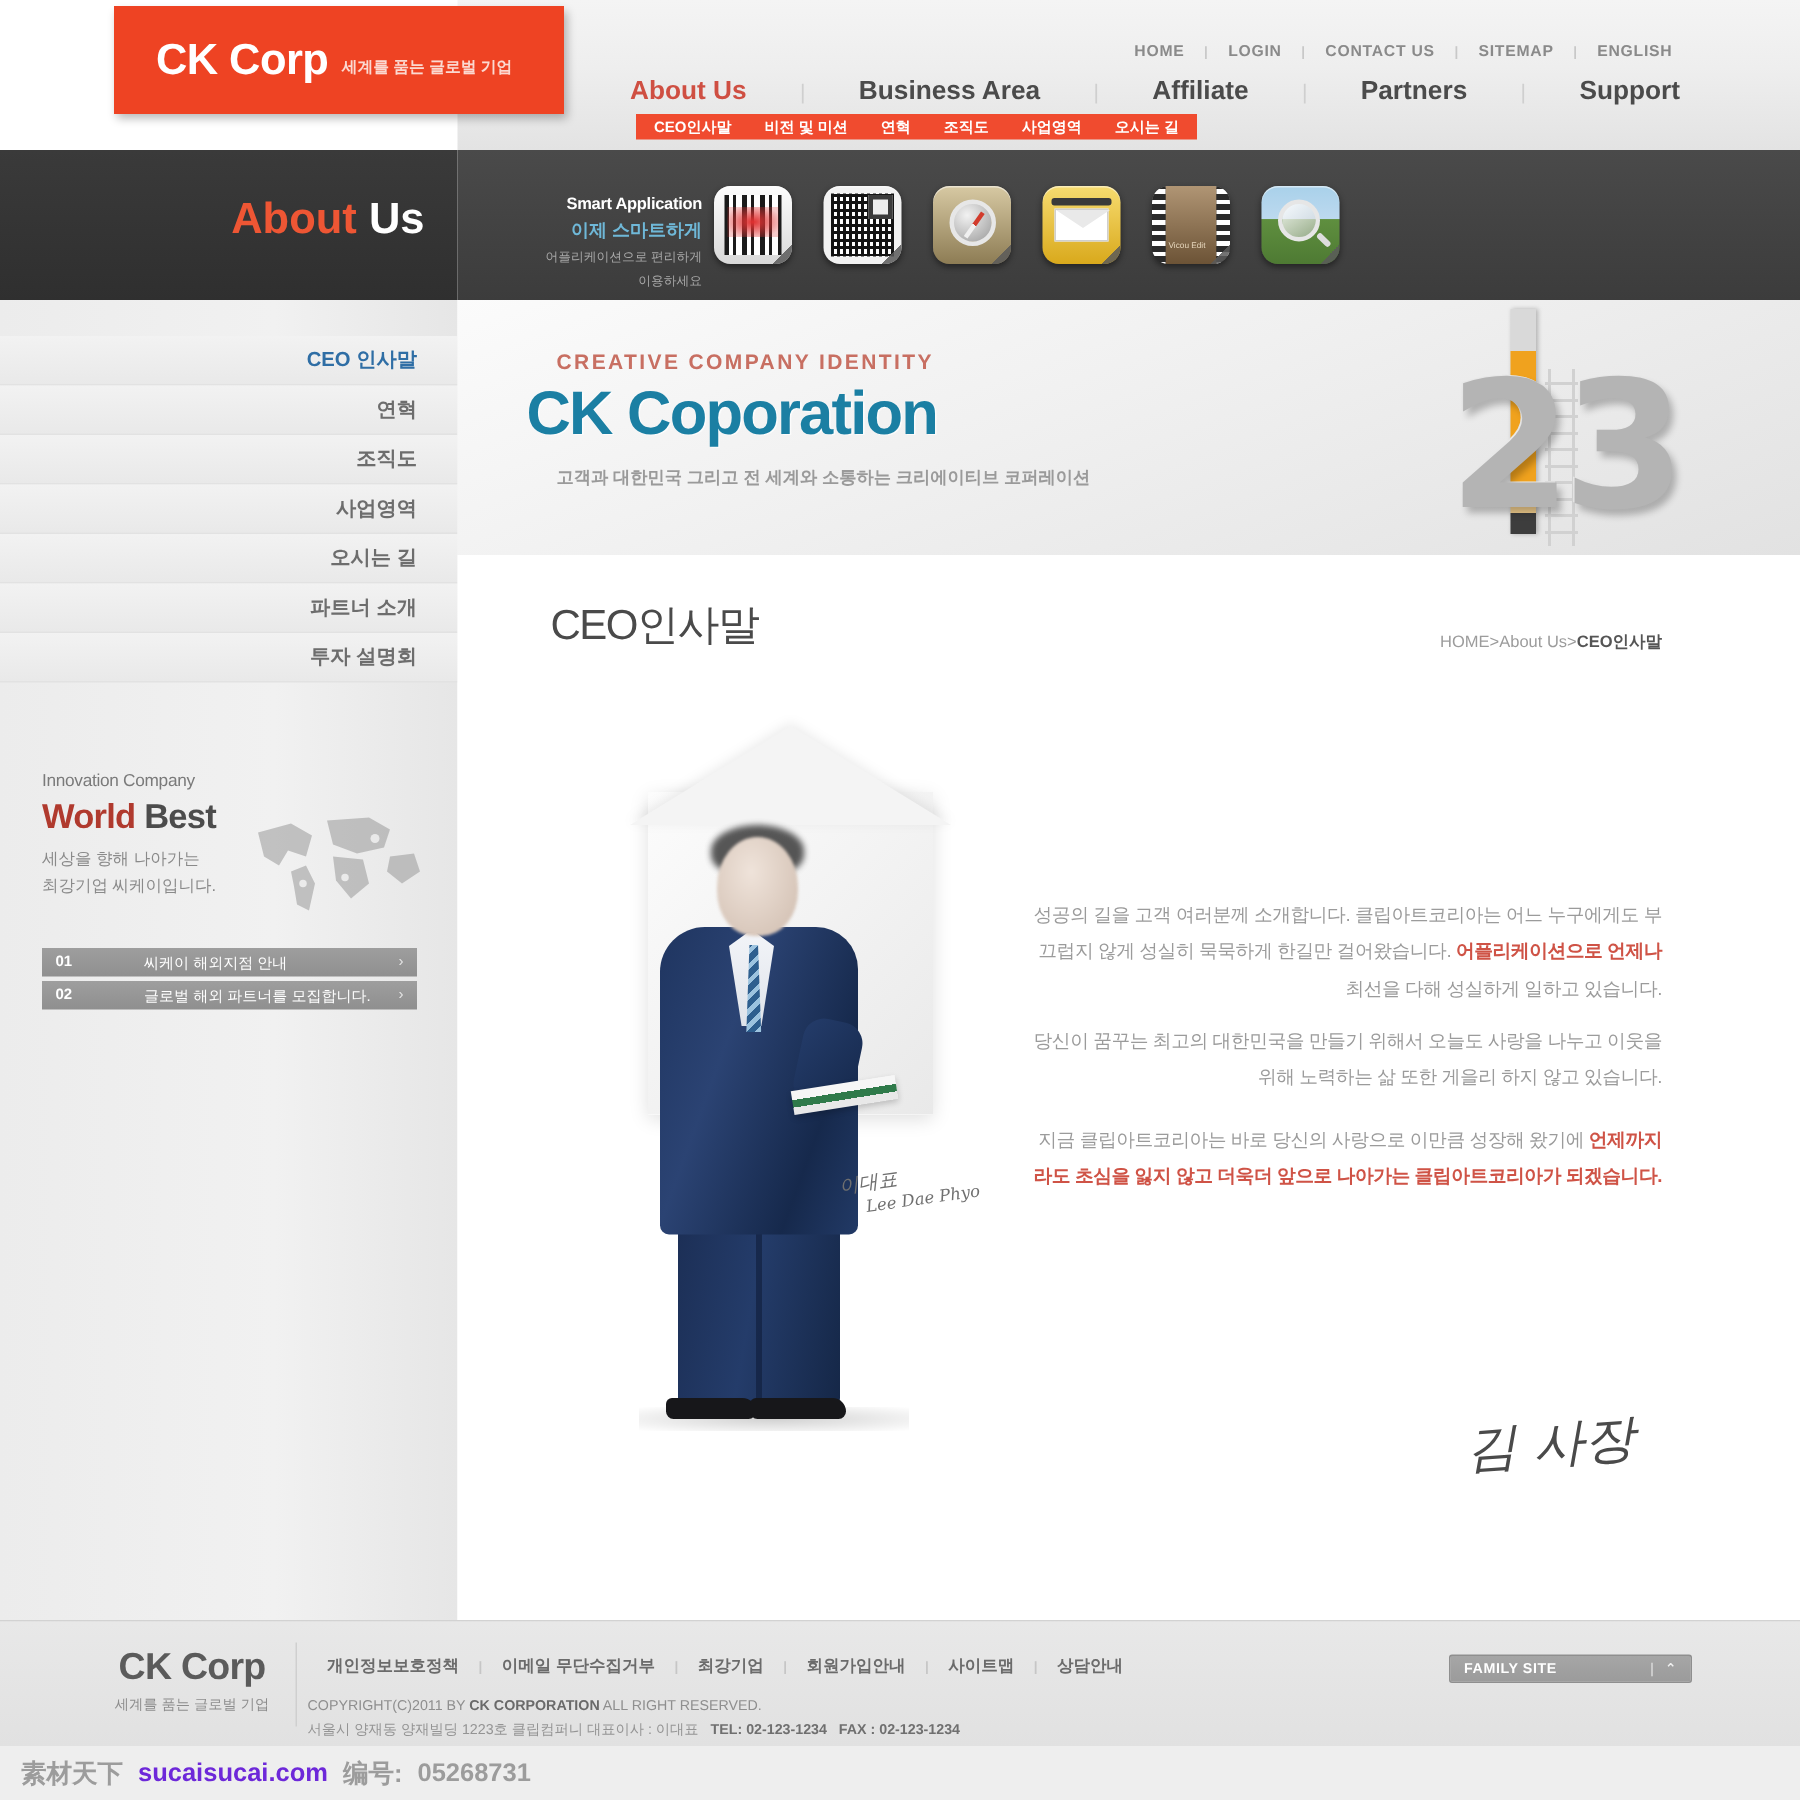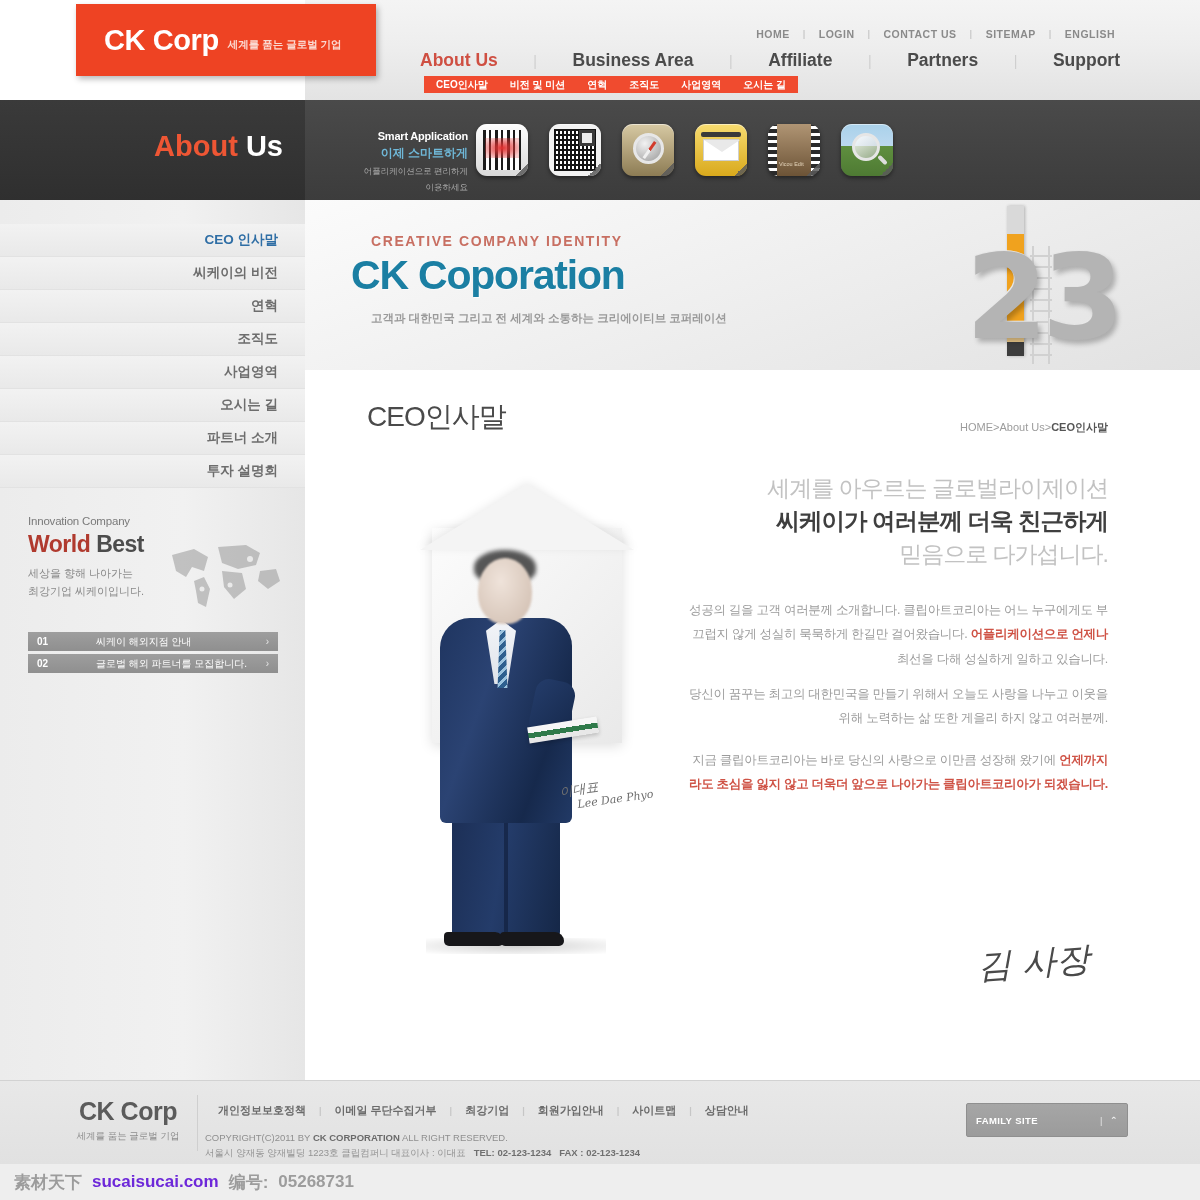--- a/index.html
+++ b/index.html
@@ -354,21 +354,21 @@
   .ft-links a { color:#6b6b6b; text-decoration:none; padding:0 13px; }
   .ft-links .fl-sep { color:#c6c6c6; font-size:9px; }
   .ft-copy { position:absolute; left:205px; top:51px; font-size:9.5px; color:#8f8f8f; }
   .ft-copy b { color:#6a6a6a; }
   .ft-addr { position:absolute; left:205px; top:66px; font-size:9.5px; color:#949494; }
   .ft-addr b { color:#6f6f6f; }
   .family-site {
     position:absolute; right:72px; top:22px; width:162px; height:19px;
     background:linear-gradient(180deg,#a6a6a6,#9b9b9b);
     border:1px solid #8f8f8f; border-radius:2px;
-    display:flex; align-items:center; padding:16px 9px;
+    display:flex; align-items:center; padding:1px 9px;
     color:#fff; font-size:9.5px; font-weight:bold; letter-spacing:0.4px;
   }
   .family-site .fs-label { flex:1; }
   .family-site .fs-bar { color:#cfcfcf; margin-right:7px; }
   .family-site .fs-caret { font-size:9px; color:#f0f0f0; }
 
   
   .watermark {
     position:absolute; left:0; top:1164px; width:1200px; height:36px;
     background:#eeeeee; display:flex; align-items:center; padding-left:14px;
@@ -463,21 +463,20 @@
   </div>
   <div class="app-icon ic-search">
     <div class="lens"></div>
     <div class="handle"></div>
   </div>
 </div>
 
 <div class="left-col">
   <div class="lnb">
     <div class="lnb-item active">CEO 인사말</div>
-    <div class="lnb-item">씨케이의 비전</div>
     <div class="lnb-item">연혁</div>
     <div class="lnb-item">조직도</div>
     <div class="lnb-item">사업영역</div>
     <div class="lnb-item">오시는 길</div>
     <div class="lnb-item">파트너 소개</div>
     <div class="lnb-item">투자 설명회</div>
   </div>
 
   <div class="world-best">
     <div class="wb-inno">Innovation Company</div>
@@ -525,32 +524,27 @@
   <div class="ladder"></div>
   <div class="num23">23</div>
 </div>
 
 <div class="content">
   <div class="page-title">CEO인사말</div>
   <div class="breadcrumb">
     <span>HOME&gt;About Us&gt;</span><span class="crumb-active">CEO인사말</span>
   </div>
 
-  <div class="headline">
-    <div class="hl1">세계를 아우르는 글로벌라이제이션</div>
-    <div class="hl2">씨케이가 여러분께 더욱 친근하게</div>
-    <div class="hl3">믿음으로 다가섭니다.</div>
-  </div>
 
   <div class="para p1">
     <span>성공의 길을 고객 여러분께 소개합니다. 클립아트코리아는 어느 누구에게도 부끄럽지 않게 성실히 묵묵하게 한길만 걸어왔습니다. </span><span class="em">어플리케이션으로 언제나</span><span> 최선을 다해 성실하게 일하고 있습니다.</span>
   </div>
 
   <div class="para p2">
-    <span>당신이 꿈꾸는 최고의 대한민국을 만들기 위해서 오늘도 사랑을 나누고 이웃을 위해 노력하는 삶 또한 게을리 하지 않고 여러분께.</span>
+    <span>당신이 꿈꾸는 최고의 대한민국을 만들기 위해서 오늘도 사랑을 나누고 이웃을 위해 노력하는 삶 또한 게을리 하지 않고 있습니다.</span>
   </div>
 
   <div class="para p3">
     <span>지금 클립아트코리아는 바로 당신의 사랑으로 이만큼 성장해 왔기에 </span><span class="em">언제까지라도 초심을 잃지 않고 더욱더 앞으로 나아가는 클립아트코리아가 되겠습니다.</span>
   </div>
 
 
   <div class="sign">김 사장</div>
 
   <div class="photo">

